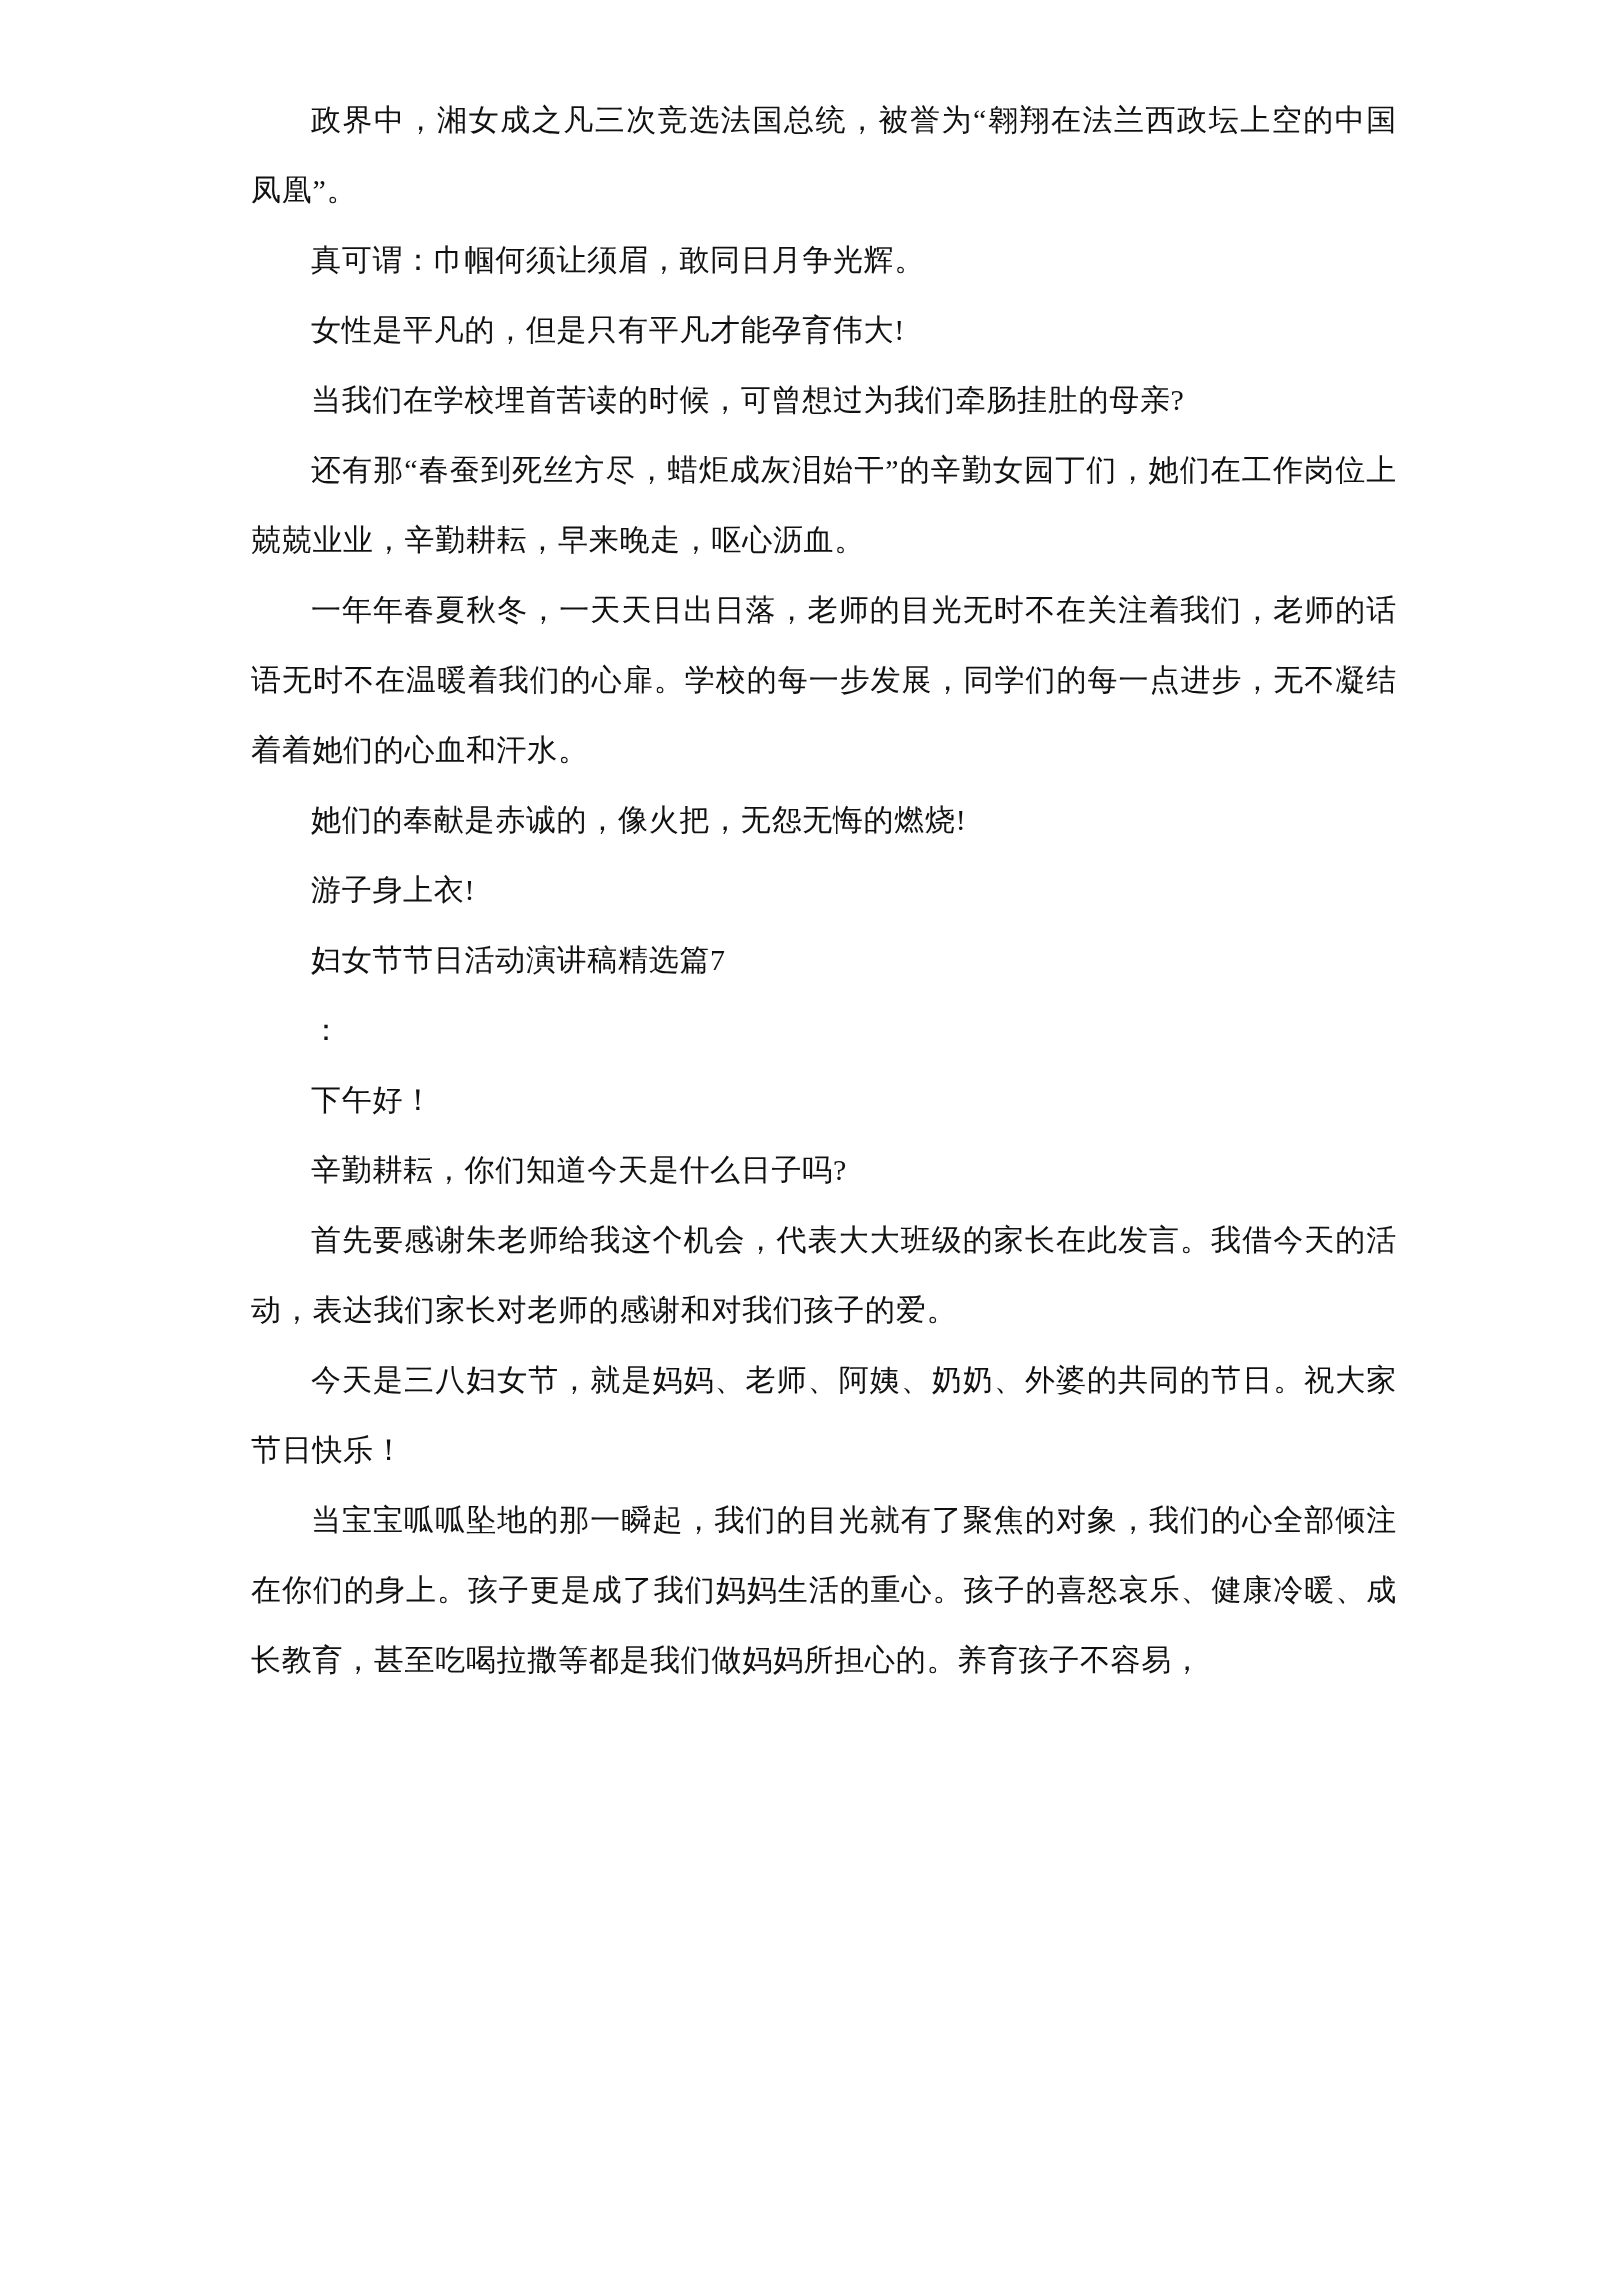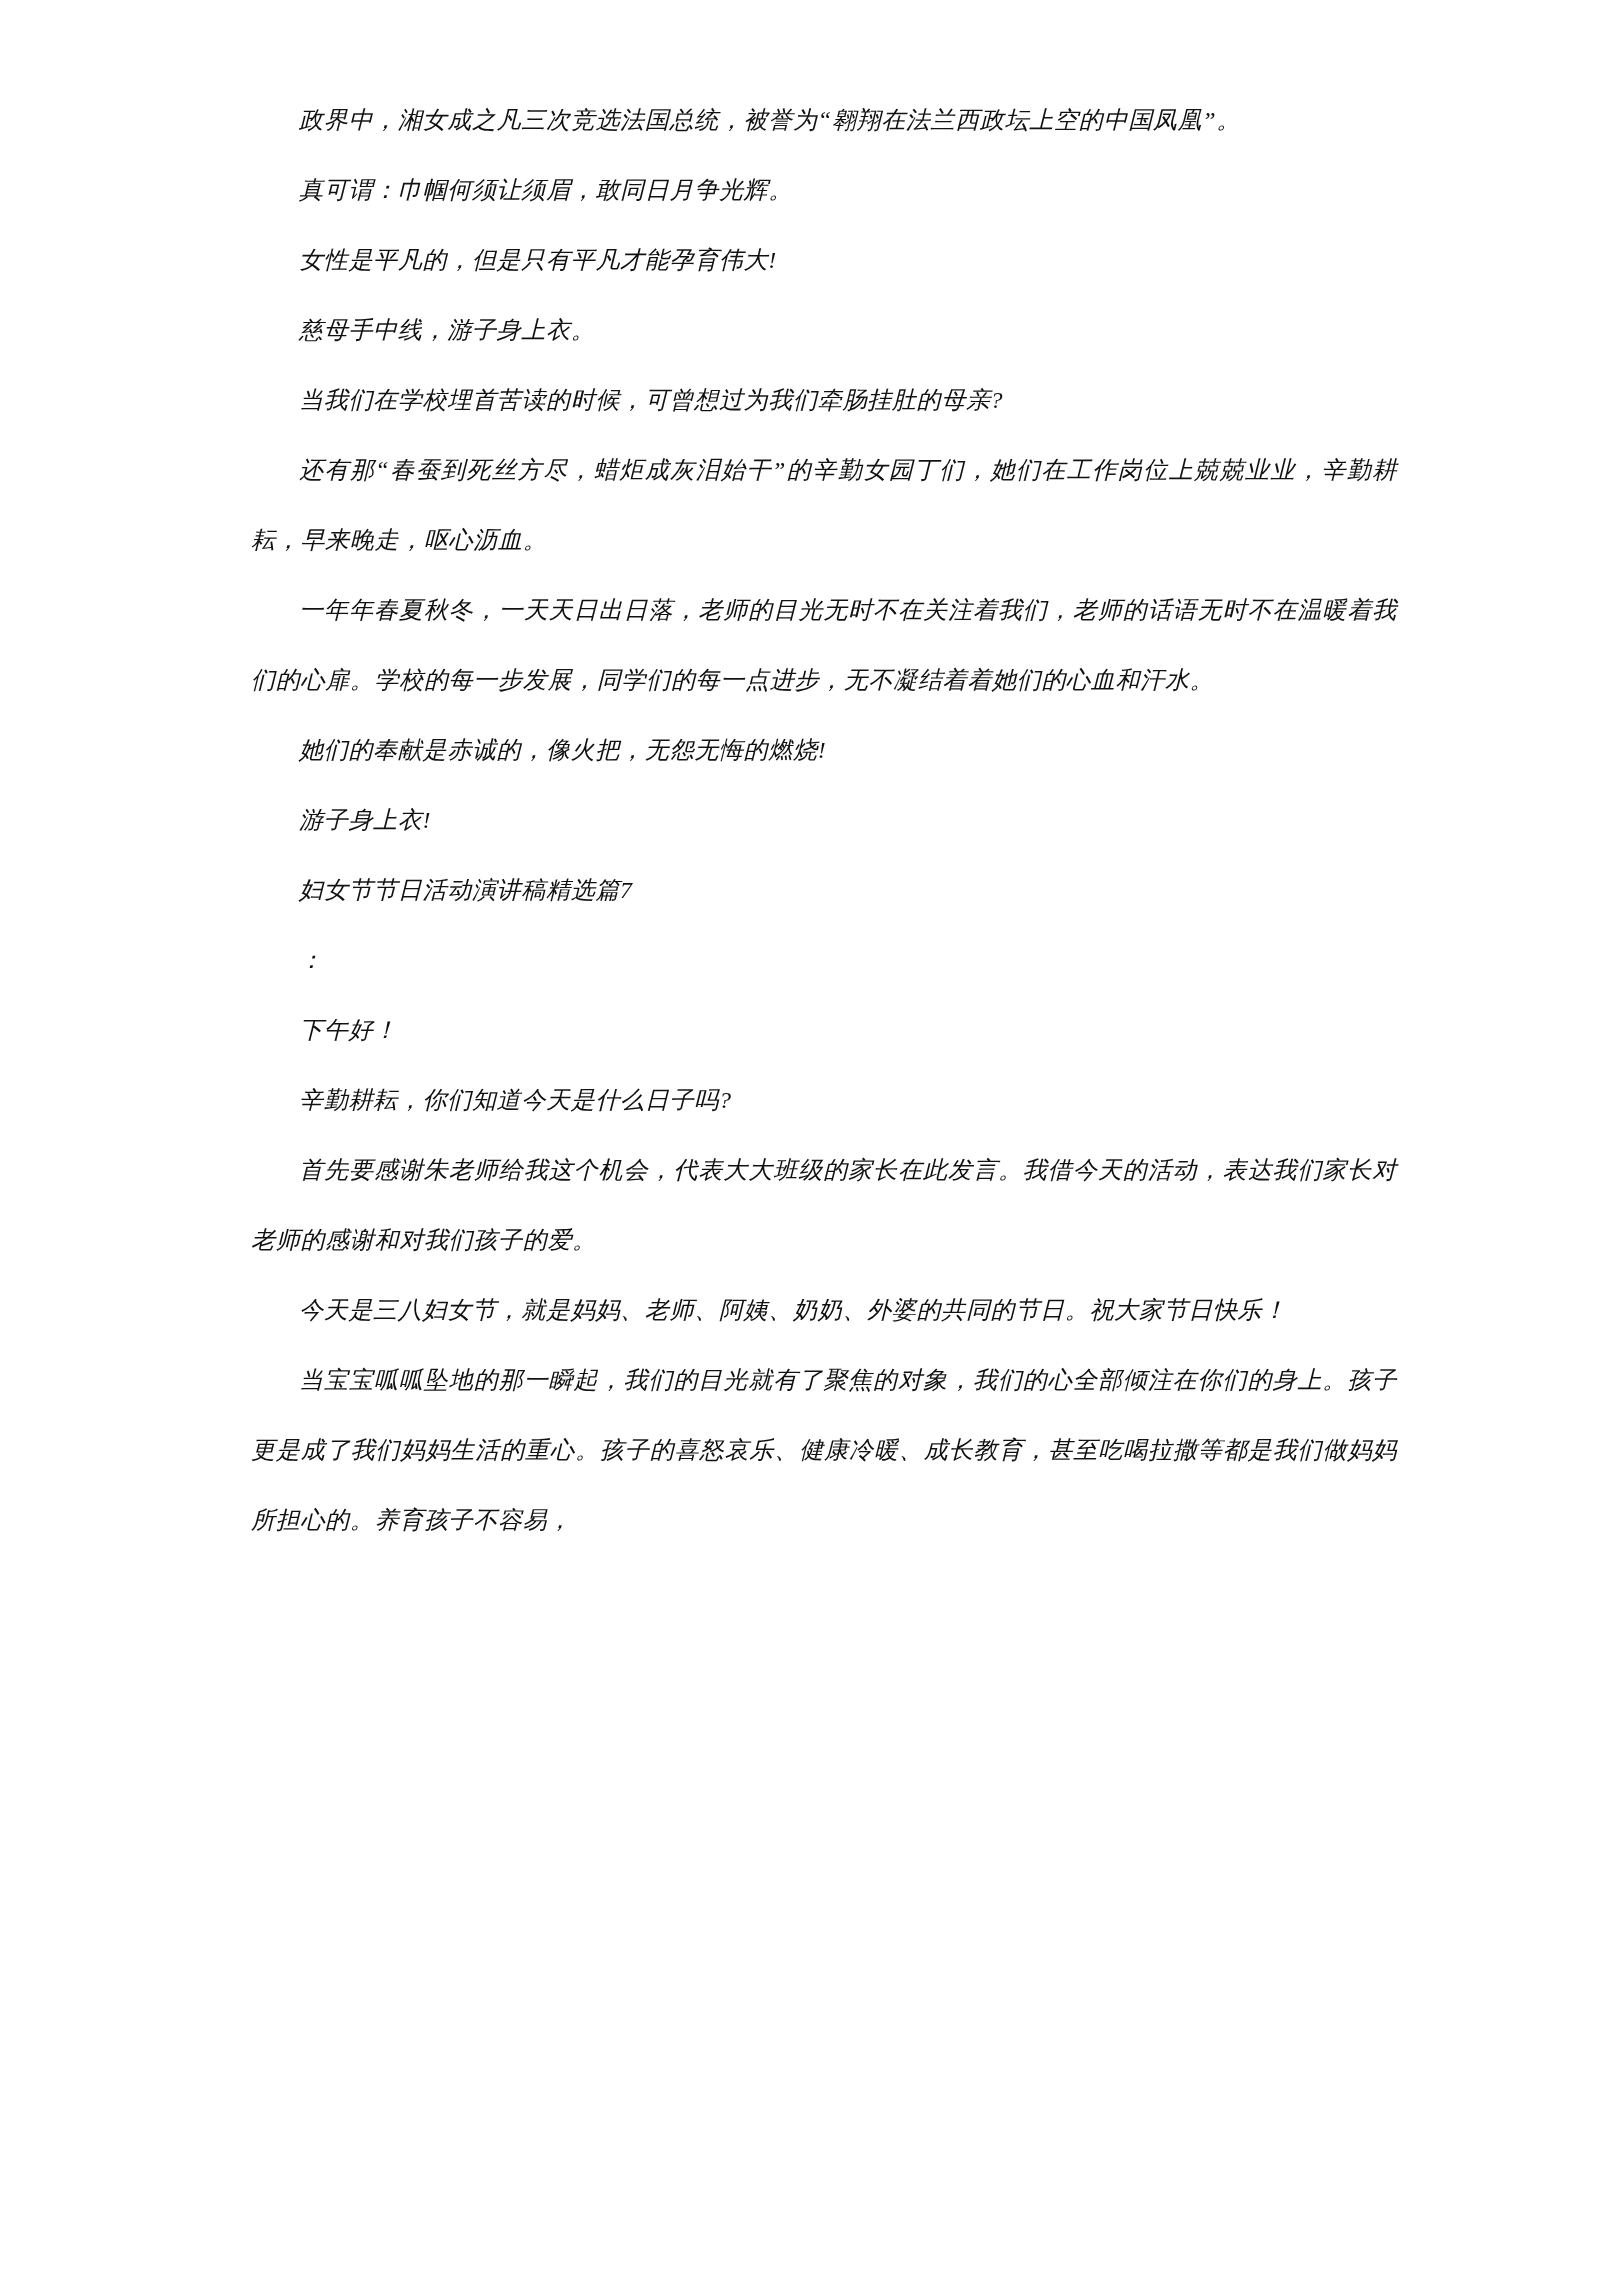--- a/index.html
+++ b/index.html
@@ -13,41 +13,39 @@
     width: 1623px;
     height: 2295px;
     margin: 0 auto;
     background: #ffffff;
     padding: 85px 226px 131px 251px;
     overflow: hidden;
   }
   .doc-body {
     width: 100%;
     color: #111111;
-    font-size: 24px;
+    font-size: 30px;
     line-height: 70px;
     text-align: justify;
     letter-spacing: 0.7px;
-    font-style: italic;
   }
   .para {
     text-indent: 2em;
     margin: 0;
     word-break: break-all;
   }
 </style>
 </head>
 <body>
 
 <div class="page">
   <div class="doc-body">
       <p class="para">政界中，湘女成之凡三次竞选法国总统，被誉为“翱翔在法兰西政坛上空的中国凤凰”。</p>
       <p class="para">真可谓：巾帼何须让须眉，敢同日月争光辉。</p>
       <p class="para">女性是平凡的，但是只有平凡才能孕育伟大!</p>
-      <p class="para">慈母手中线，游子身上衣。</p>
       <p class="para">当我们在学校埋首苦读的时候，可曾想过为我们牵肠挂肚的母亲?</p>
       <p class="para">还有那“春蚕到死丝方尽，蜡炬成灰泪始干”的辛勤女园丁们，她们在工作岗位上兢兢业业，辛勤耕耘，早来晚走，呕心沥血。</p>
       <p class="para">一年年春夏秋冬，一天天日出日落，老师的目光无时不在关注着我们，老师的话语无时不在温暖着我们的心扉。学校的每一步发展，同学们的每一点进步，无不凝结着着她们的心血和汗水。</p>
       <p class="para">她们的奉献是赤诚的，像火把，无怨无悔的燃烧!</p>
       <p class="para">游子身上衣!</p>
       <p class="para">妇女节节日活动演讲稿精选篇7</p>
       <p class="para">：</p>
       <p class="para">下午好！</p>
       <p class="para">辛勤耕耘，你们知道今天是什么日子吗?</p>
       <p class="para">首先要感谢朱老师给我这个机会，代表大大班级的家长在此发言。我借今天的活动，表达我们家长对老师的感谢和对我们孩子的爱。</p>

